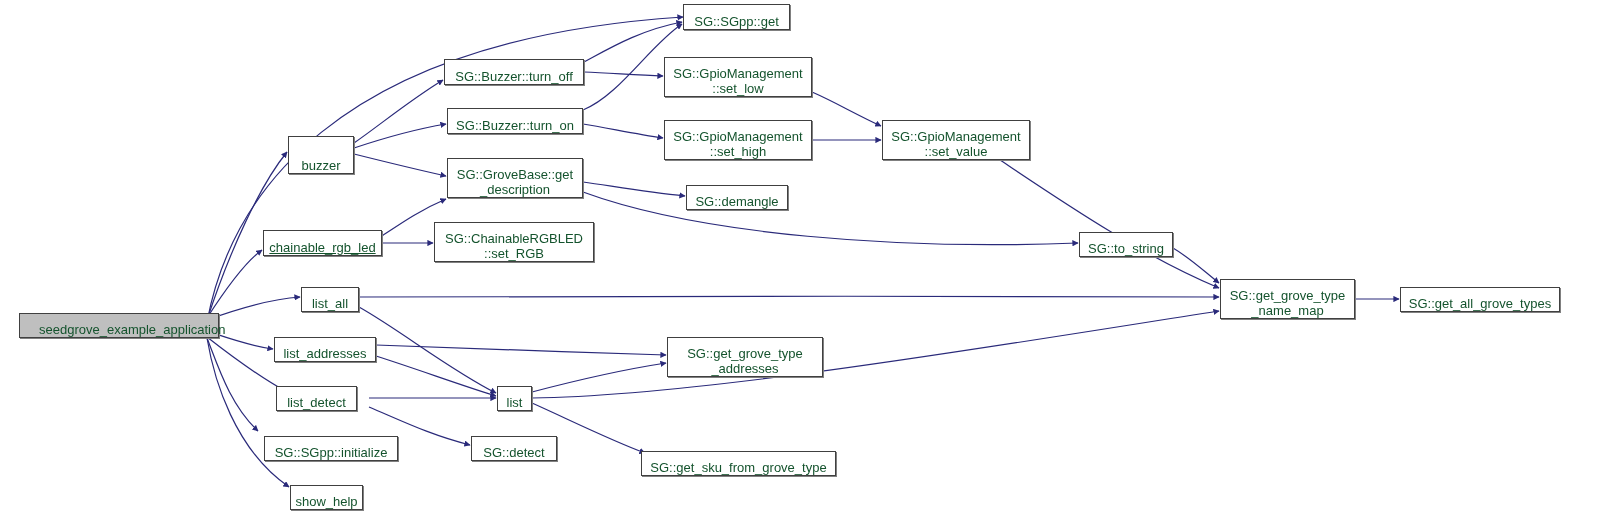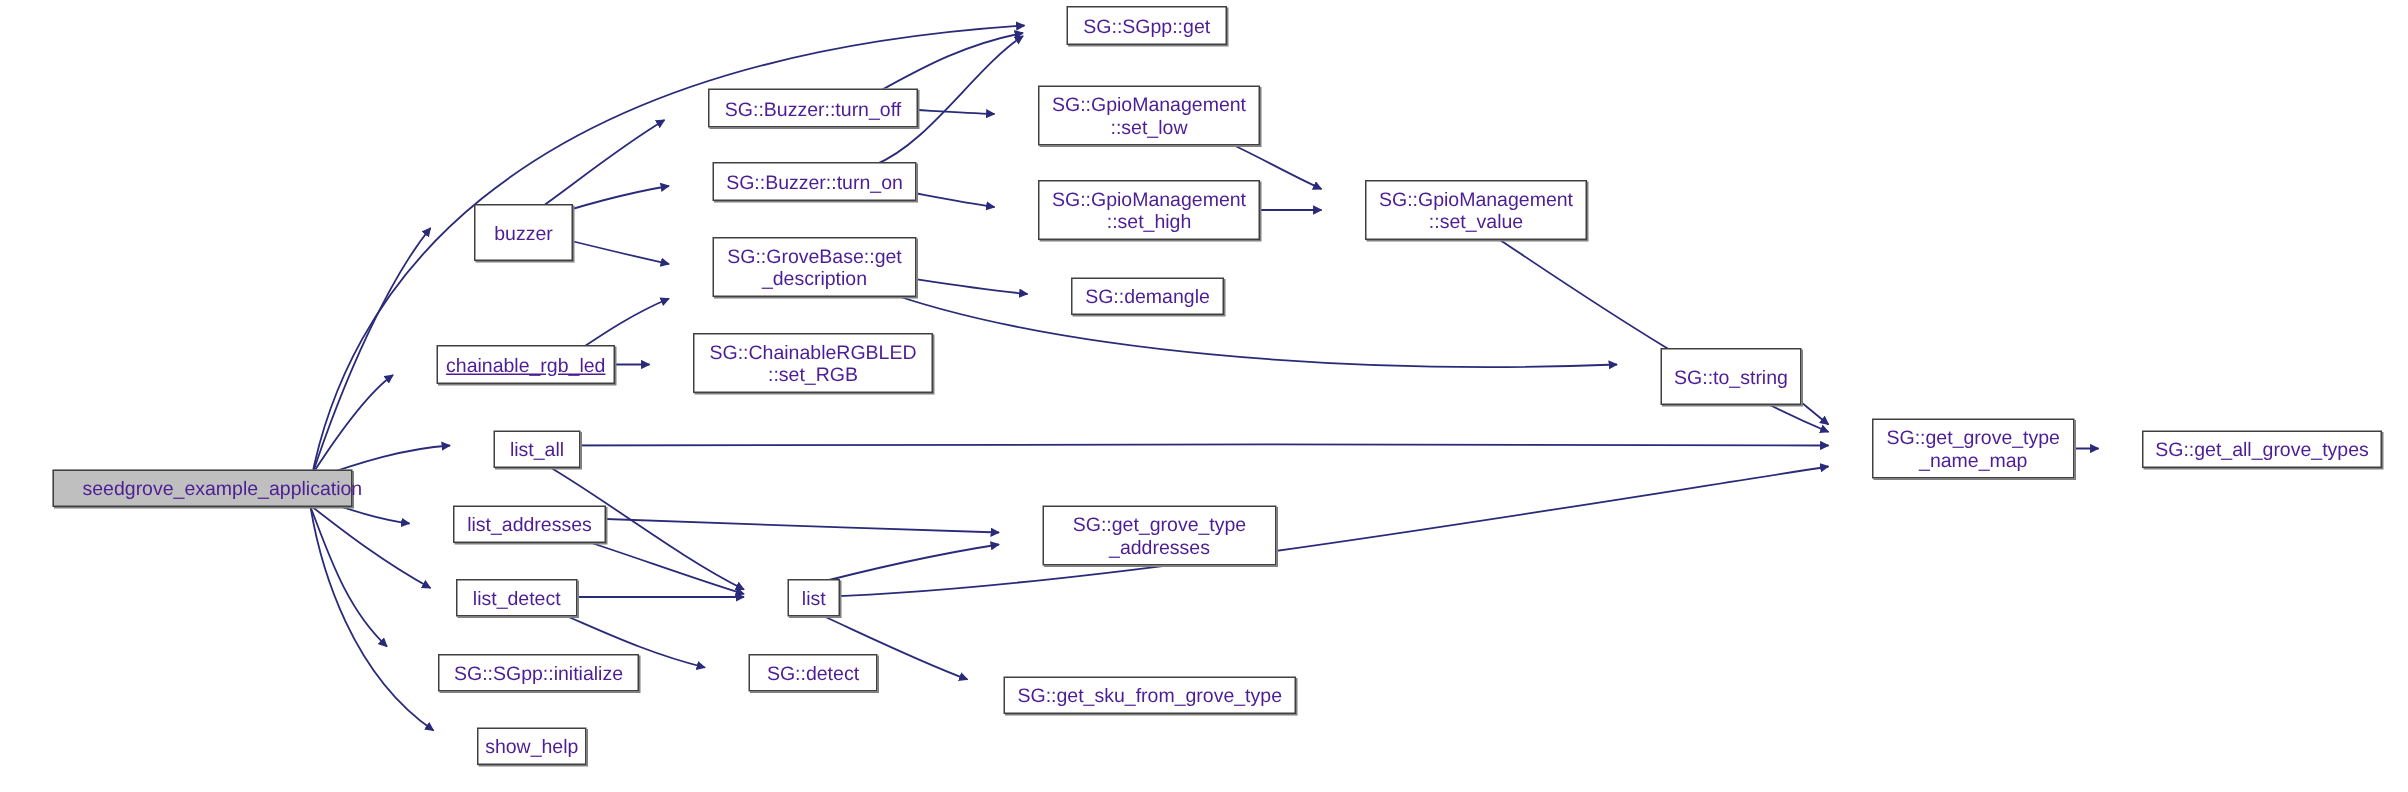--- a/index.html
+++ b/index.html
@@ -22,32 +22,31 @@
     top: 0;
     width: 1605px;
     height: 528px;
     pointer-events: none;
   }
   .node {
     position: absolute;
     box-sizing: border-box;
     border: 1px solid #404040;
     background: #ffffff;
-    color: #4c1d95;
+    color: #14532d;
     font-size: 13px;
     line-height: 15px;
     display: flex;
-    align-items: center;
+    align-items: flex-end;
     justify-content: center;
     text-align: center;
     white-space: pre;
     letter-spacing: 0px;
     box-shadow: 1px 1px 0 0 #808080;
     z-index: 2;
-    margin-left: 28px;
   }
   .node.root {
     background: #bfbfbf;
     border-color: #404040;
   }
   .node .label {
     display: block;
     width: 100%;
     padding: 0 4px;
     box-sizing: border-box;
@@ -93,21 +92,21 @@
         <path d="M 376,345 C 450,348 570,352 666,355" fill="none" stroke="#2a2a7a" stroke-width="1.2" marker-end="url(#arrow)"></path>
         <path d="M 376,356 C 420,370 460,385 496,396" fill="none" stroke="#2a2a7a" stroke-width="1.2" marker-end="url(#arrow)"></path>
         <path d="M 369,398 C 410,398 455,398 496,398" fill="none" stroke="#2a2a7a" stroke-width="1.2" marker-end="url(#arrow)"></path>
         <path d="M 369,407 C 400,420 430,435 470,445" fill="none" stroke="#2a2a7a" stroke-width="1.2" marker-end="url(#arrow)"></path>
         <path d="M 532,392 C 570,382 620,370 666,363" fill="none" stroke="#2a2a7a" stroke-width="1.2" marker-end="url(#arrow)"></path>
         <path d="M 532,403 C 570,420 610,440 645,453" fill="none" stroke="#2a2a7a" stroke-width="1.2" marker-end="url(#arrow)"></path>
         <path d="M 532,398 C 700,396 1000,345 1219,311" fill="none" stroke="#2a2a7a" stroke-width="1.2" marker-end="url(#arrow)"></path>
       </g>
   </svg>
   <div id="nodes">
-      <div class="node root" style="left: 7px; top: 313px; width: 200px; height: 25px; padding-left: 15px;"><span class="label">seedgrove_example_application</span></div>
+      <div class="node root" style="left: 19px; top: 313px; width: 200px; height: 25px; padding-left: 15px;"><span class="label">seedgrove_example_application</span></div>
       <div class="node" style="left: 288px; top: 136px; width: 66px; height: 38px;"><span class="label">buzzer</span></div>
       <div class="node" style="left: 263px; top: 230px; width: 119px; height: 26px; text-decoration: underline;"><span class="label">chainable_rgb_led</span></div>
       <div class="node" style="left: 301px; top: 287px; width: 58px; height: 25px;"><span class="label">list_all</span></div>
       <div class="node" style="left: 274px; top: 337px; width: 102px; height: 25px;"><span class="label">list_addresses</span></div>
       <div class="node" style="left: 276px; top: 386px; width: 81px; height: 25px;"><span class="label">list_detect</span></div>
       <div class="node" style="left: 264px; top: 436px; width: 134px; height: 25px;"><span class="label">SG::SGpp::initialize</span></div>
       <div class="node" style="left: 290px; top: 485px; width: 73px; height: 25px;"><span class="label">show_help</span></div>
       <div class="node" style="left: 444px; top: 59px; width: 140px; height: 26px;"><span class="label">SG::Buzzer::turn_off</span></div>
       <div class="node" style="left: 447px; top: 108px; width: 136px; height: 26px;"><span class="label">SG::Buzzer::turn_on</span></div>
       <div class="node" style="left: 447px; top: 158px; width: 136px; height: 40px;"><span class="label">SG::GroveBase::get
@@ -120,18 +119,18 @@
       <div class="node" style="left: 664px; top: 57px; width: 148px; height: 40px;"><span class="label">SG::GpioManagement
 ::set_low</span></div>
       <div class="node" style="left: 664px; top: 120px; width: 148px; height: 40px;"><span class="label">SG::GpioManagement
 ::set_high</span></div>
       <div class="node" style="left: 686px; top: 185px; width: 102px; height: 25px;"><span class="label">SG::demangle</span></div>
       <div class="node" style="left: 667px; top: 337px; width: 156px; height: 40px;"><span class="label">SG::get_grove_type
 _addresses</span></div>
       <div class="node" style="left: 641px; top: 451px; width: 195px; height: 25px;"><span class="label">SG::get_sku_from_grove_type</span></div>
       <div class="node" style="left: 882px; top: 120px; width: 148px; height: 40px;"><span class="label">SG::GpioManagement
 ::set_value</span></div>
-      <div class="node" style="left: 1079px; top: 232px; width: 94px; height: 38px;"><span class="label">SG::to_string</span></div>
+      <div class="node" style="left: 1079px; top: 232px; width: 94px; height: 25px;"><span class="label">SG::to_string</span></div>
       <div class="node" style="left: 1220px; top: 279px; width: 135px; height: 40px;"><span class="label">SG::get_grove_type
 _name_map</span></div>
       <div class="node" style="left: 1400px; top: 287px; width: 160px; height: 25px;"><span class="label">SG::get_all_grove_types</span></div>
     </div>
 </div>
 
 </body></html>

